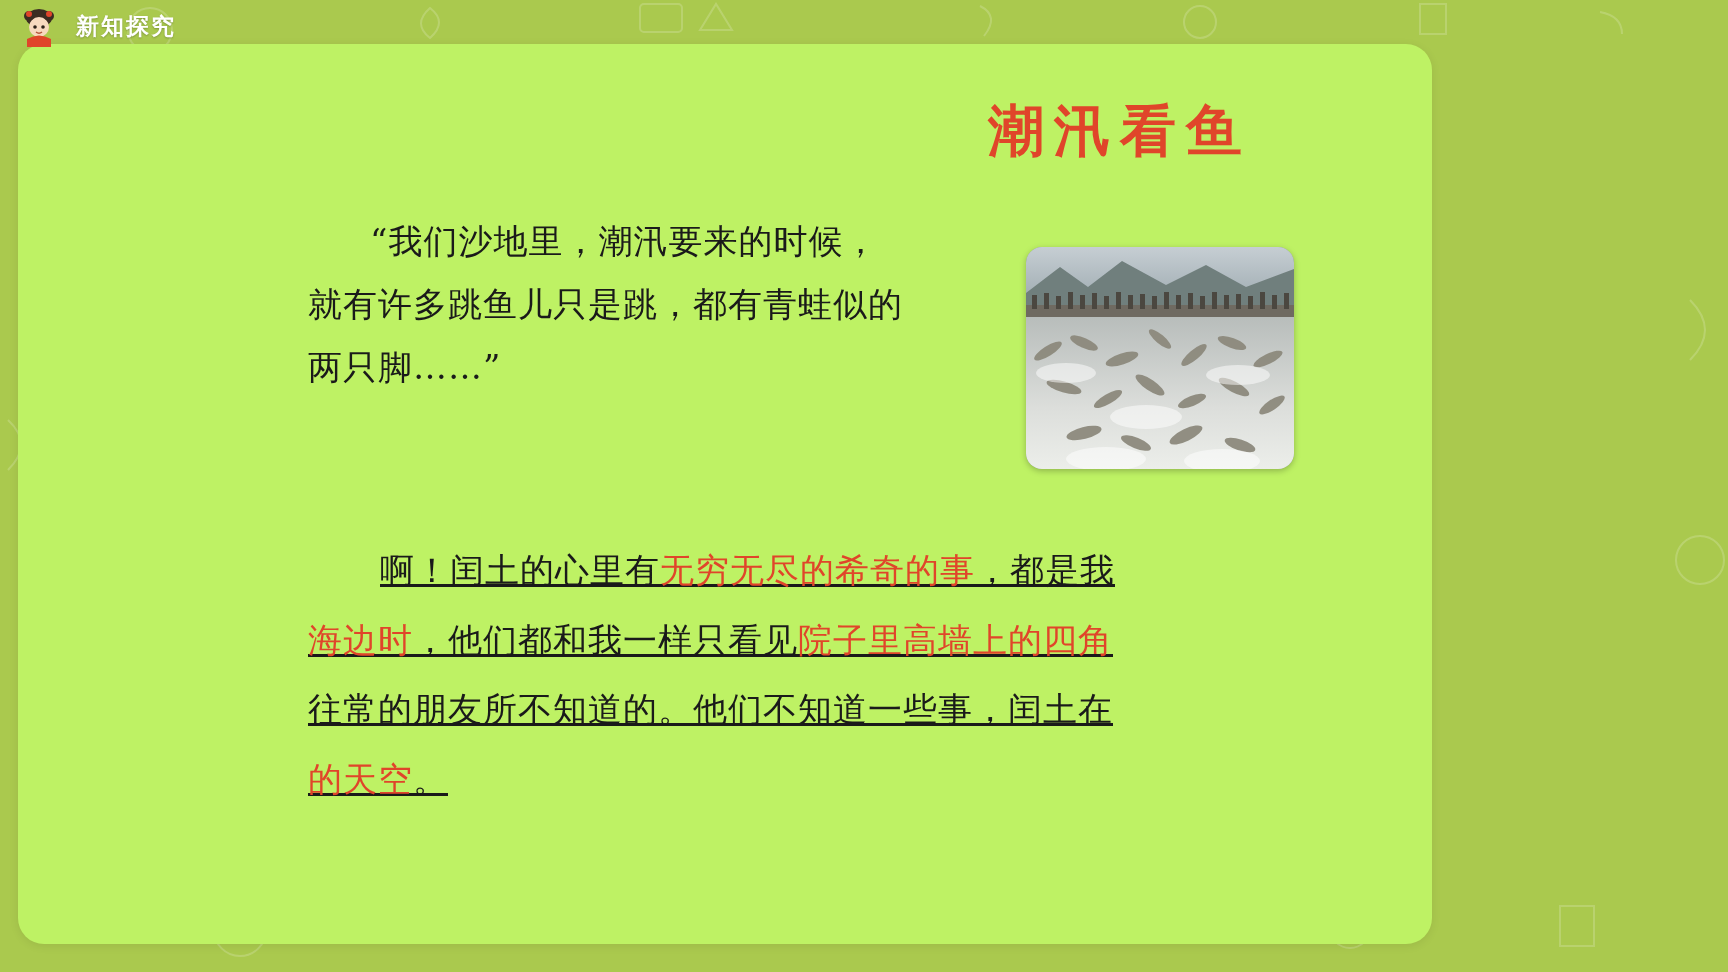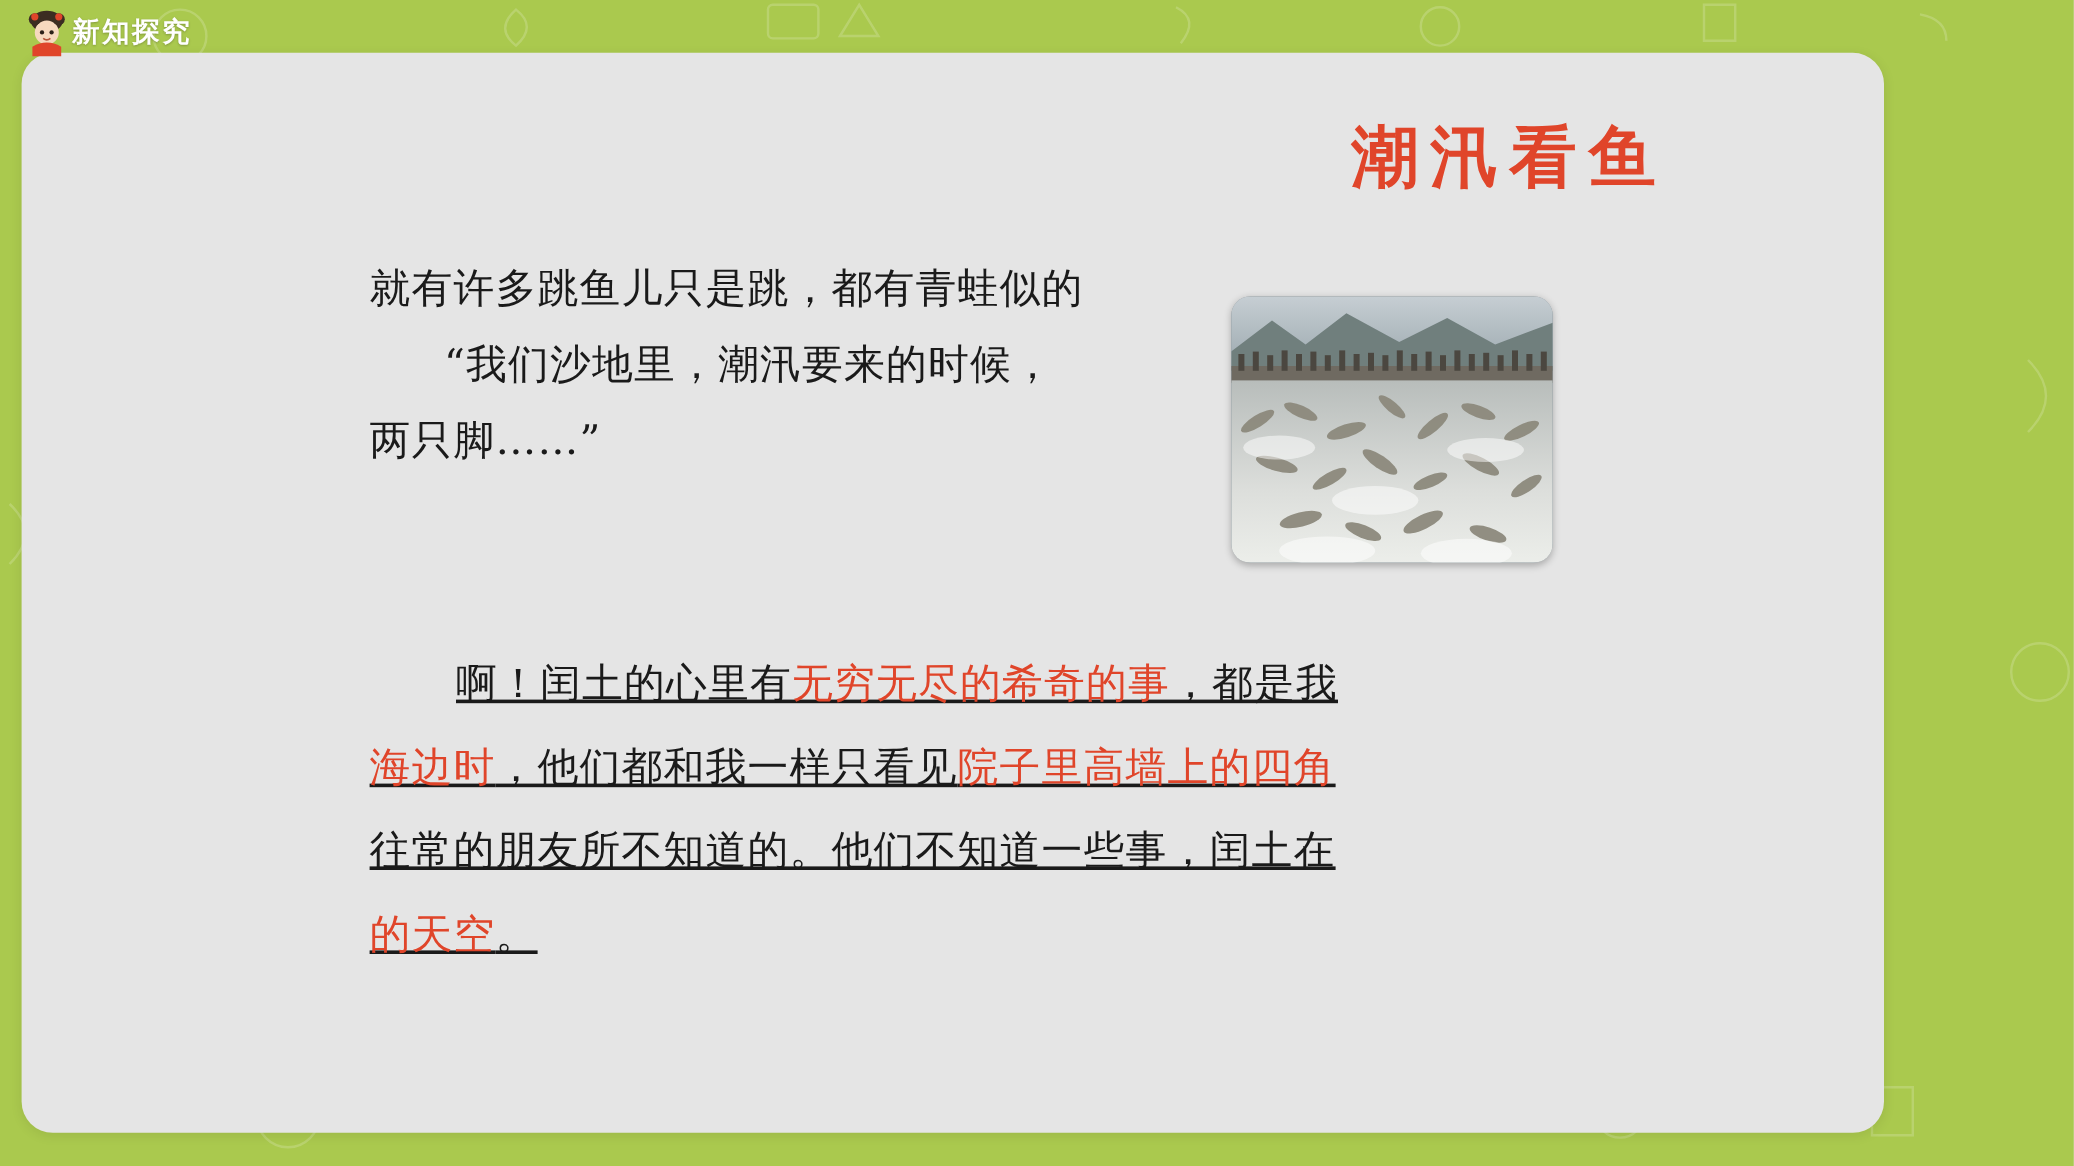--- a/index.html
+++ b/index.html
@@ -29,21 +29,21 @@
     opacity: 0.18;
     pointer-events: none;
   }
 
   .header-badge {
     position: absolute;
     top: 4px;
     left: 18px;
     display: flex;
     align-items: center;
-    gap: 0;
+    gap: 16px;
     height: 44px;
     z-index: 5;
   }
   .badge-mascot {
     width: 42px;
     height: 42px;
     position: relative;
   }
   .header-title {
     color: #ffffff;
@@ -51,23 +51,23 @@
     font-weight: bold;
     letter-spacing: 2px;
     text-shadow: 0 1px 2px rgba(0,0,0,0.25);
     white-space: nowrap;
   }
 
   .card {
     position: absolute;
     left: 18px;
     top: 44px;
-    width: 1552px;
+    width: 1414px;
     height: 900px;
-    background: #e5e5e5;
+    background: #bef264;
     border-radius: 26px;
     box-shadow: 0 2px 10px rgba(0,0,0,0.08);
     overflow: hidden;
   }
 
   .lesson-title {
     position: absolute;
     right: 180px;
     top: 50px;
     font-family: "DejaVu Serif", serif;
@@ -168,22 +168,22 @@
       </svg>
     </span>
     <span class="header-title">新知探究</span>
   </div>
 
   <div class="card">
 
     <div class="lesson-title">潮汛看鱼</div>
 
     <div class="quote-block">
+      <div class="line indent">“我们沙地里，潮汛要来的时候，</div>
       <div class="line">就有许多跳鱼儿只是跳，都有青蛙似的</div>
-      <div class="line indent">“我们沙地里，潮汛要来的时候，</div>
       <div class="line">两只脚……”</div>
     </div>
 
     <div class="photo">
       <svg viewBox="0 0 268 222" width="268" height="222">
         <defs>
           <linearGradient id="skyg" x1="0" y1="0" x2="0" y2="1">
             <stop offset="0%" stop-color="#c6ced3"></stop>
             <stop offset="100%" stop-color="#9aa7ad"></stop>
           </linearGradient>

